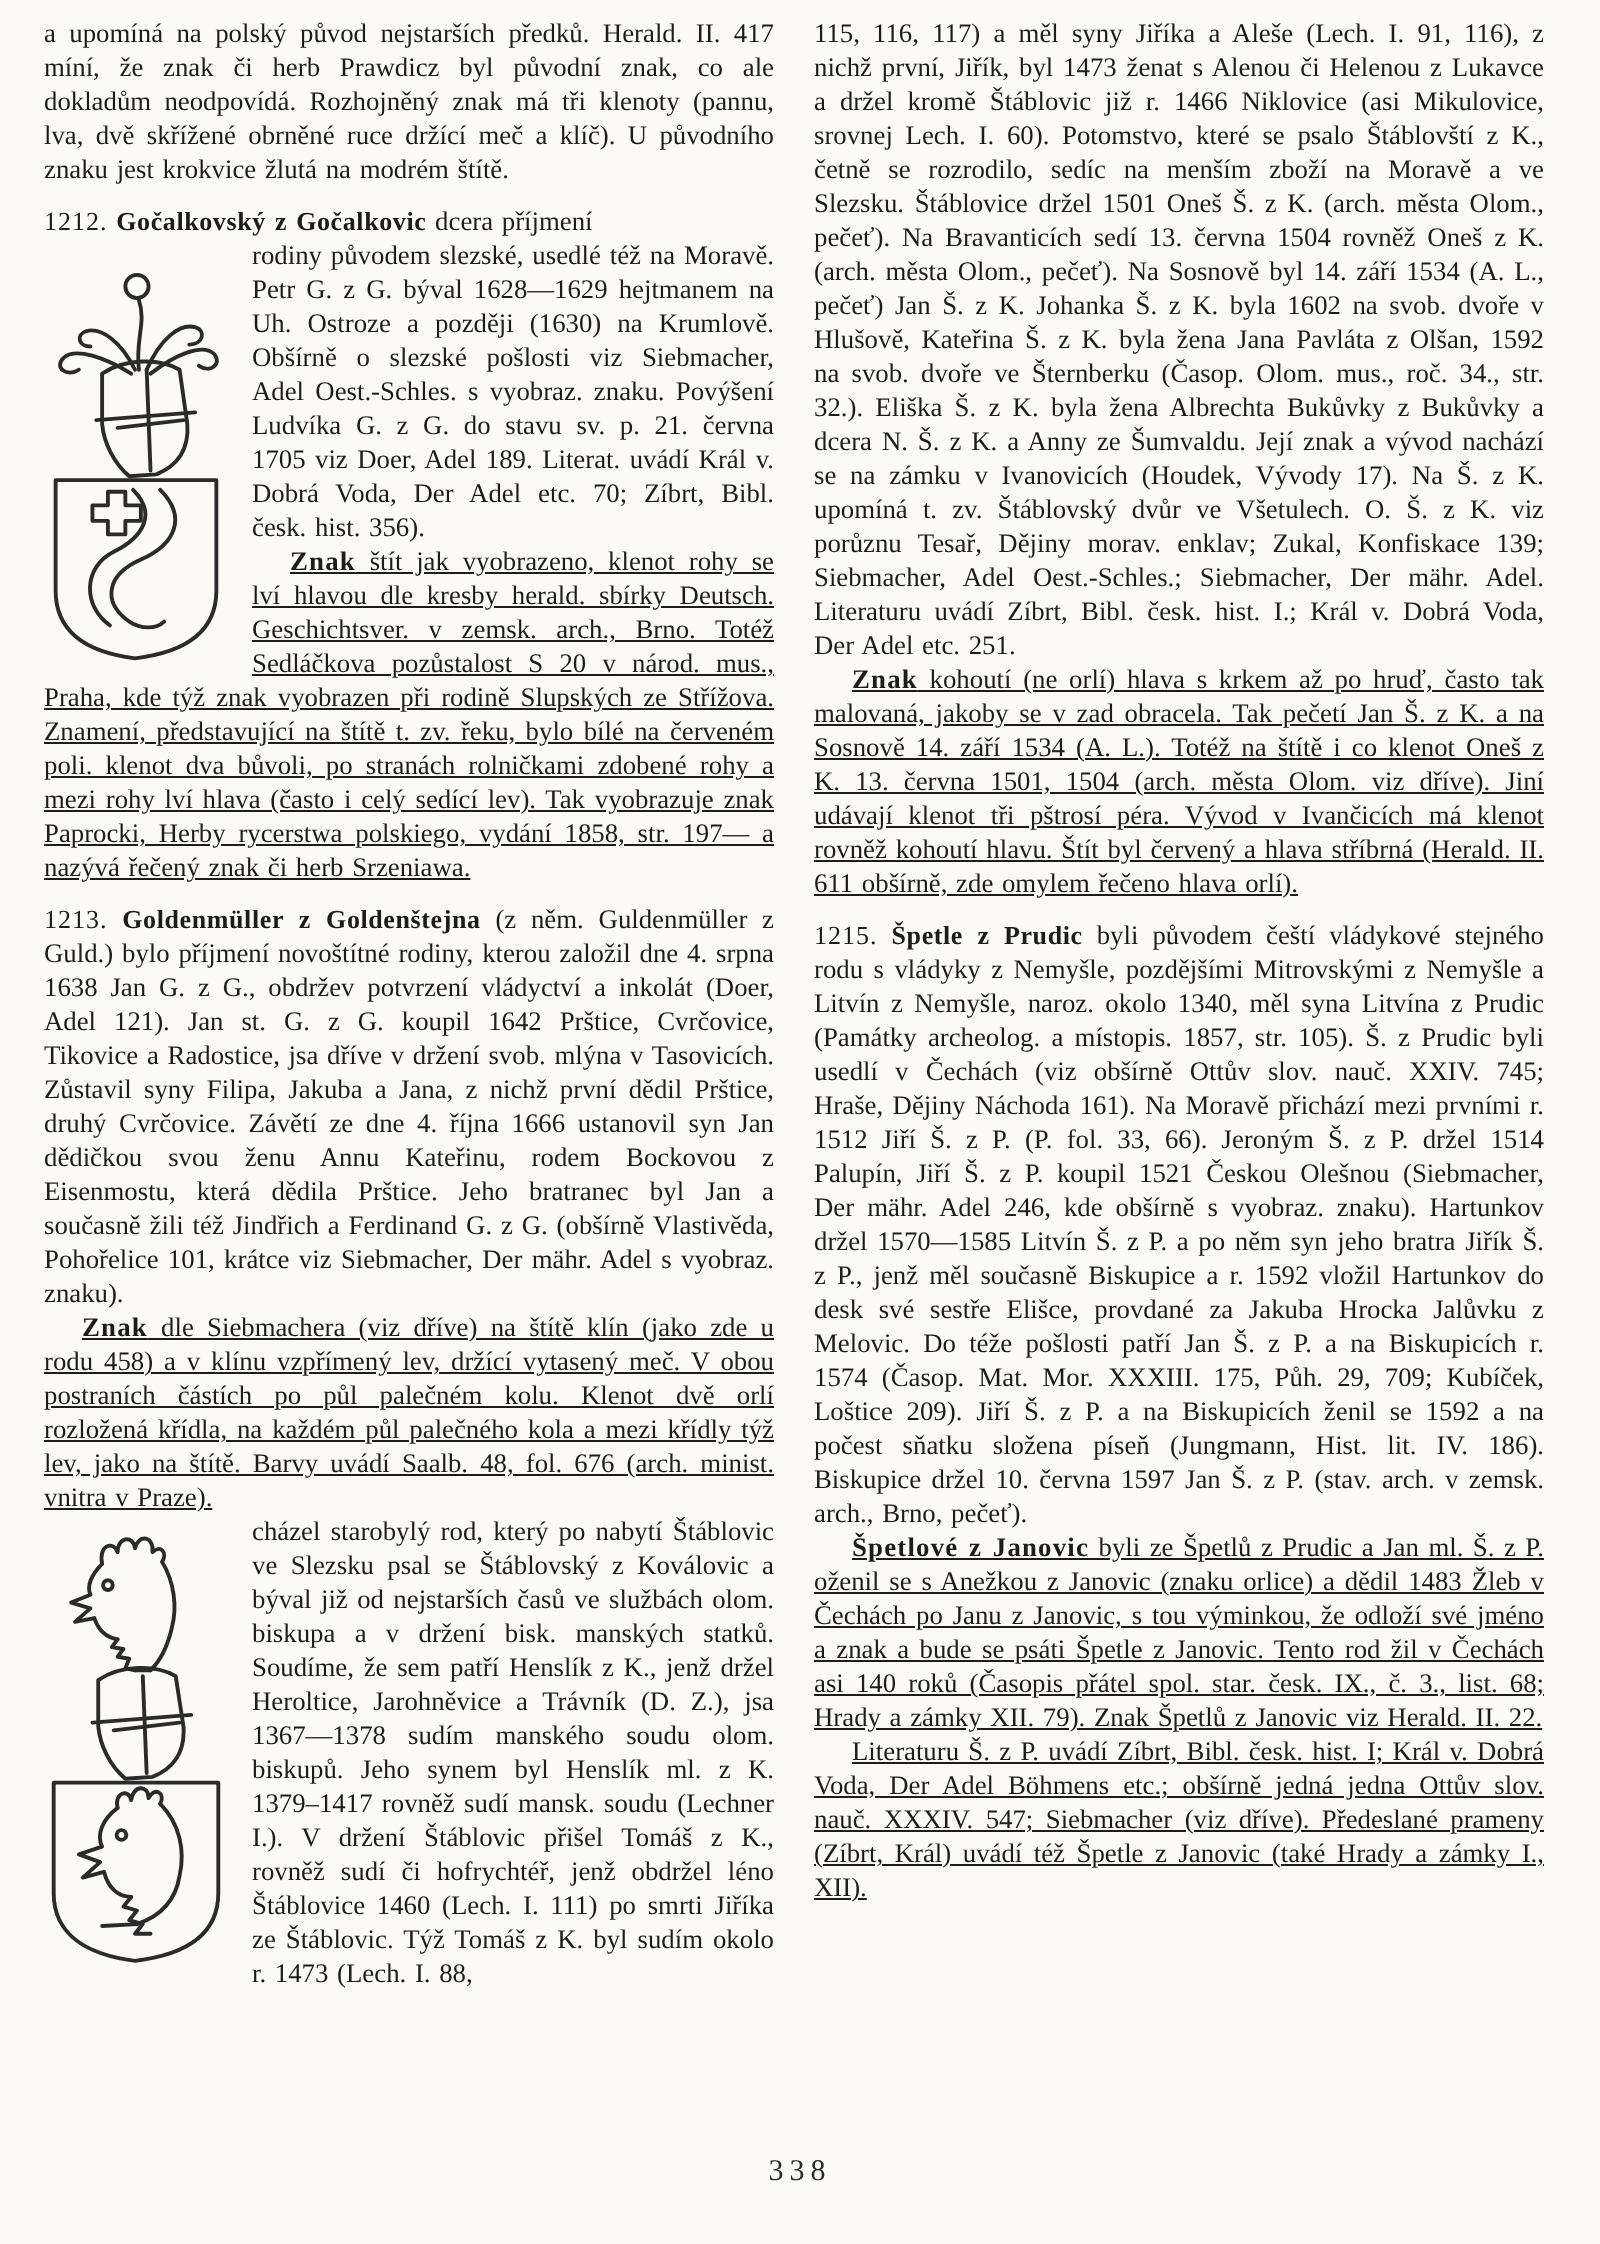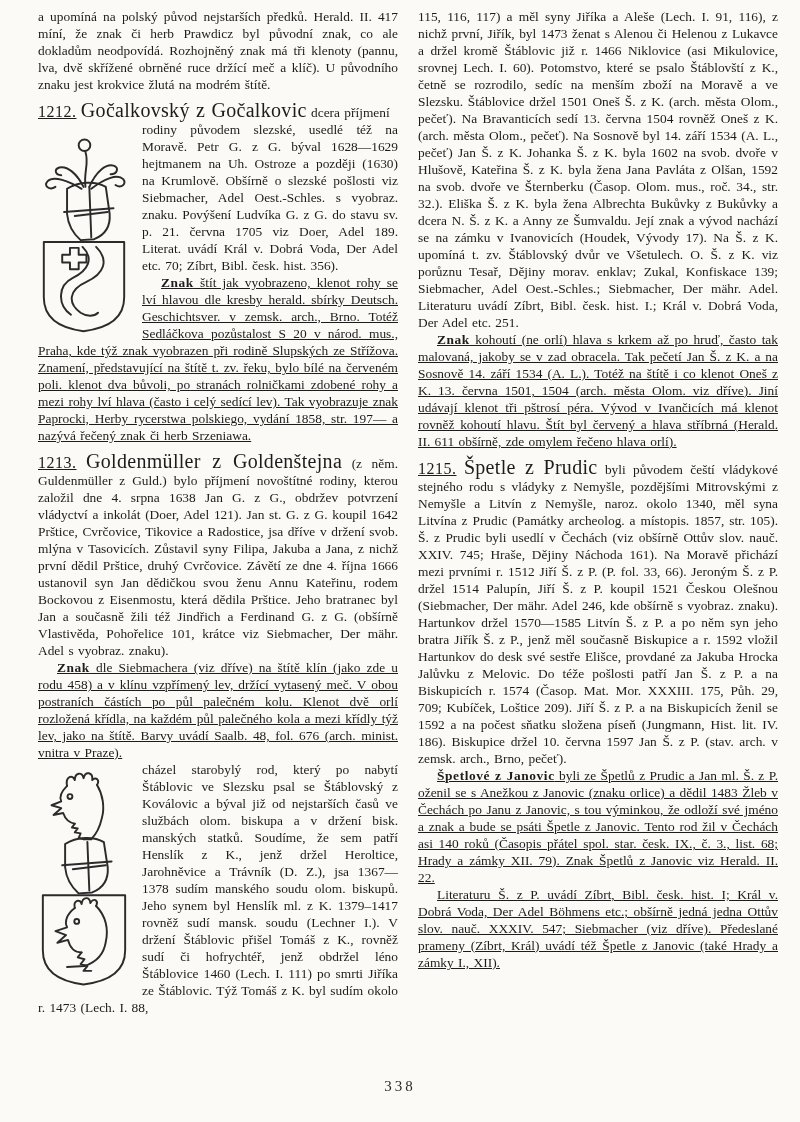--- a/index.html
+++ b/index.html
@@ -5,28 +5,28 @@
   html,body{margin:0;padding:0;}
   body{
     width:800px;height:1122px;
     background:#fbfaf6;
     font-family:"Liberation Serif","DejaVu Serif",serif;
     color:#1c1c1c;
     position:relative;
     overflow:hidden;
   }
   .page{
-    position:absolute;top:8px;left:38px;right:22px;
+    position:absolute;top:8px;left:22px;right:22px;
   }
   .cols{display:flex;gap:20px;}
   .col{width:365px;font-size:13.4px;line-height:17px;text-align:justify;word-spacing:1px;}
   p{margin:0;}
   .entry-head{margin-top:9px;}
-  .entry-no{font-size:16px;letter-spacing:0.5px;text-decoration:underline;}
-  .entry-name{font-weight:normal;font-size:20px;letter-spacing:0.3px;}
+  .entry-no{font-size:13px;letter-spacing:0.5px;}
+  .entry-name{font-weight:bold;font-size:13px;letter-spacing:0.3px;}
   .indent{text-indent:19px;text-decoration:underline;}
   .lead{font-weight:bold;letter-spacing:0.6px;}
   .arms{
     float:left;
     margin:3px 12px 2px 0;
   }
   .arms svg{display:block;}
   .arms path, .arms circle{fill:none;stroke:#2b2b2b;stroke-width:2;stroke-linecap:round;stroke-linejoin:round;}
   .footer{
     position:absolute;top:1078px;left:0;width:800px;

